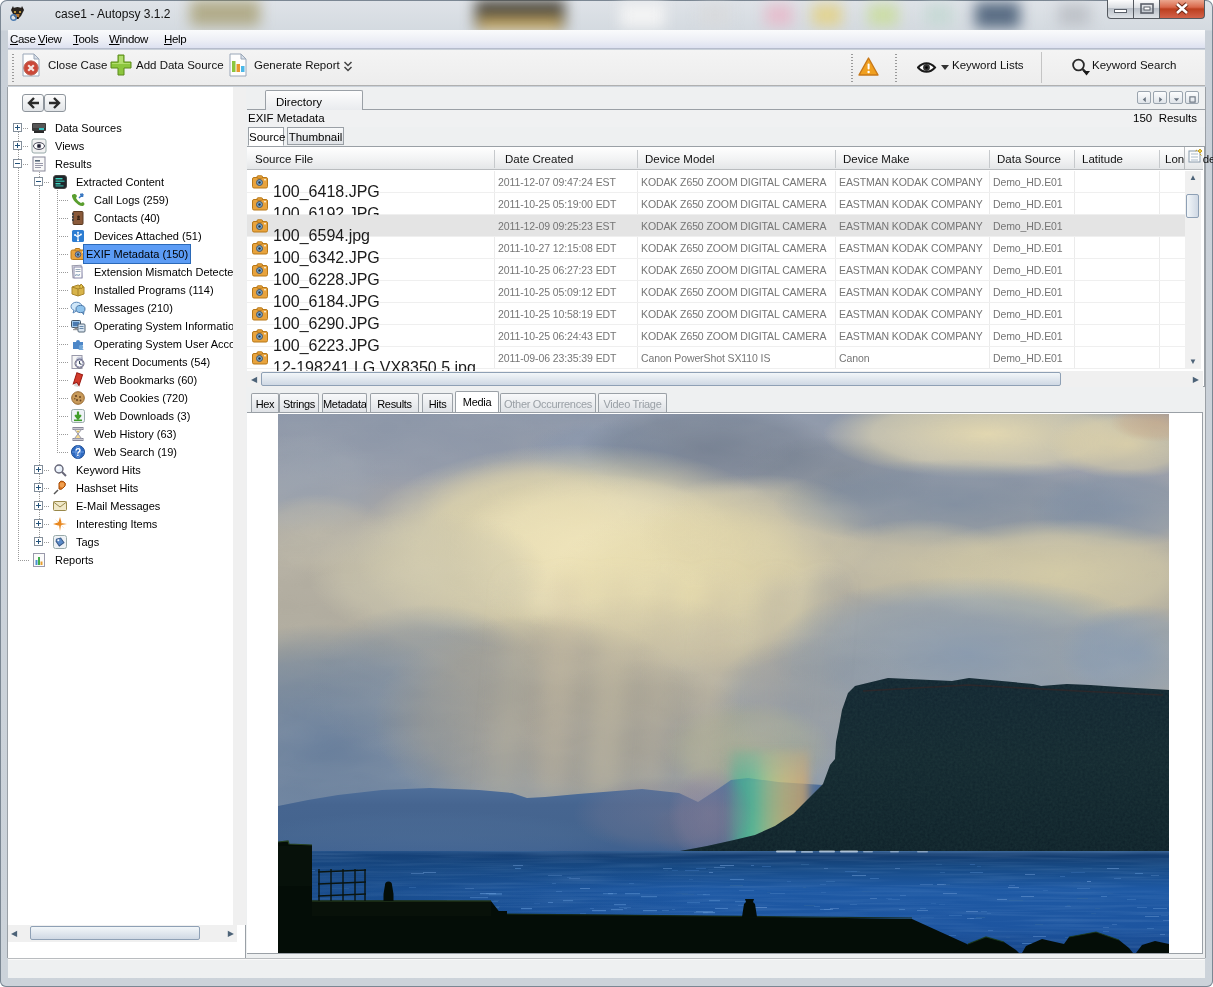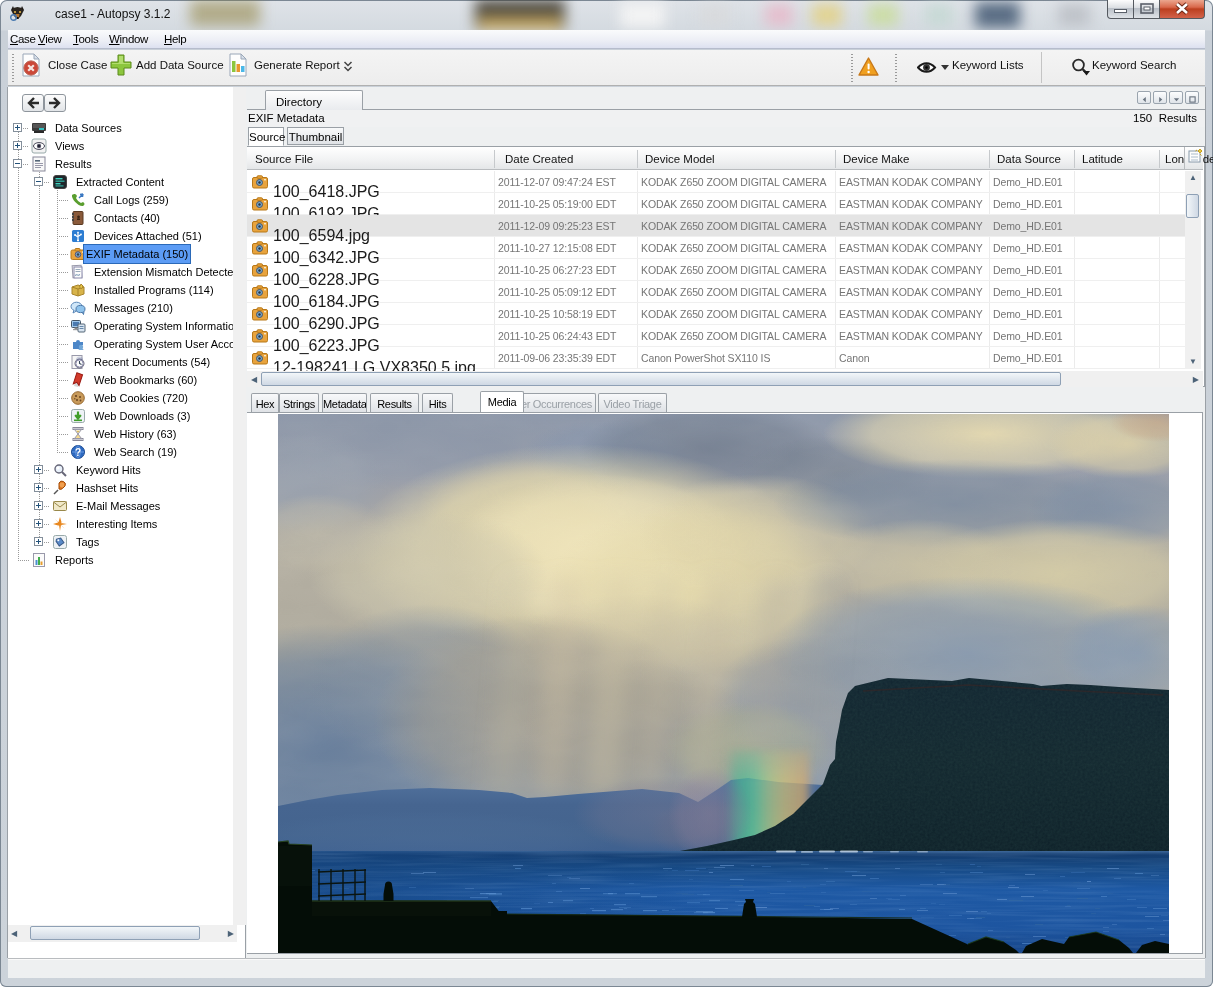--- a/index.html
+++ b/index.html
@@ -96,21 +96,21 @@
 .trowt { position:absolute; left:0; width:940px; height:22px; border-bottom:1px solid #efefef; font-size:11px; color:#757575; }
 .trowt .c0 { position:absolute; left:26px; color:#1a1a1a; top:12px; font-size:16px; }
 .trowt .cc { position:absolute; top:4.5px; font-size:10.5px; letter-spacing:-0.1px; }
 .rowsel { background:#e4e4e4; }
 .camicon { position:absolute; left:5px; top:4px; width:16px; height:14px; }
 
 
 #bottabs { position:absolute; left:0; top:303px; width:958px; height:22px; background:#eef0f1; }
 .btab { position:absolute; top:3px; height:19px; border:1px solid #9aa0a6; border-bottom:none; font-size:11px; letter-spacing:-0.3px; white-space:nowrap; overflow:hidden;
   padding:4px 0 0 0; background:linear-gradient(to bottom,#f8f9fa,#dfe2e6); border-radius:2px 2px 0 0; text-align:center; }
-.btab.on { background:#fff; top:1px; height:21px; z-index:3;margin-left:25px; }
+.btab.on { background:#fff; top:1px; height:21px; z-index:3; }
 .btab.dis { color:#9aa0a6; }
 
 
 #mediapanel { position:absolute; left:0; top:325px; width:956px; height:542px; background:#fff; border:1px solid #9aa0a6; border-left:none; }
 #photo { position:absolute; left:31px; top:1px; width:891px; height:539px; background:#777; }
 
 
 #statusbar { position:absolute; left:8px; top:958px; width:1197px; height:20px; background:#eef0f1; border-top:1px solid #b9bcbf; box-shadow:inset 0 1px 0 #fafafa; }
 </style>
 </head>

